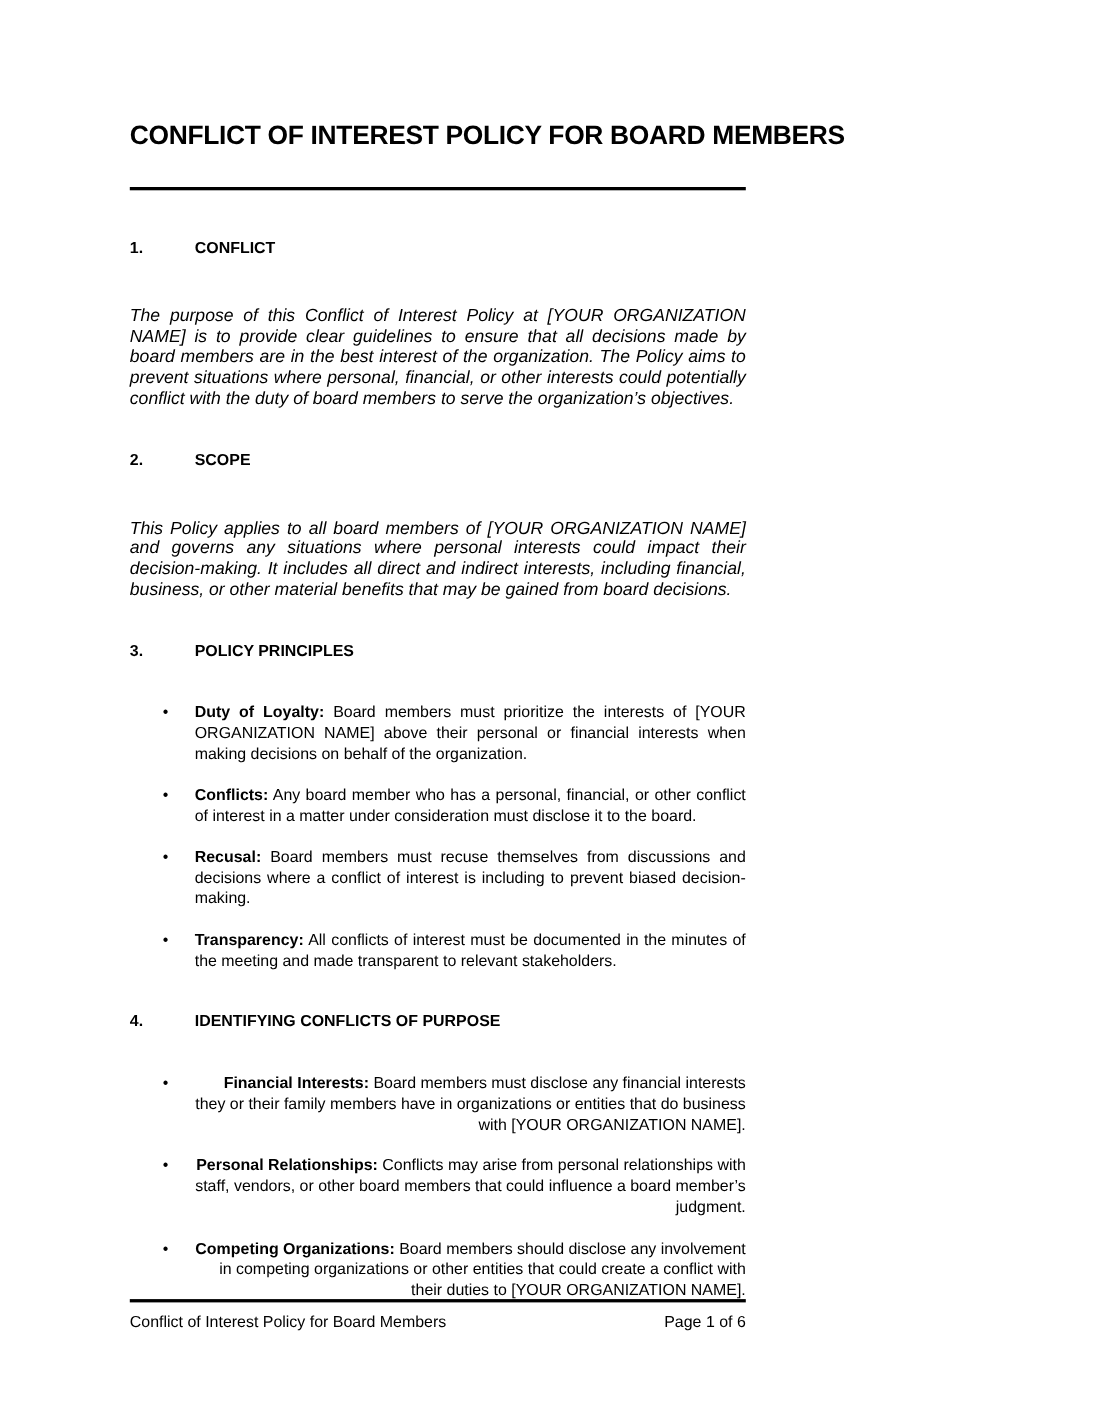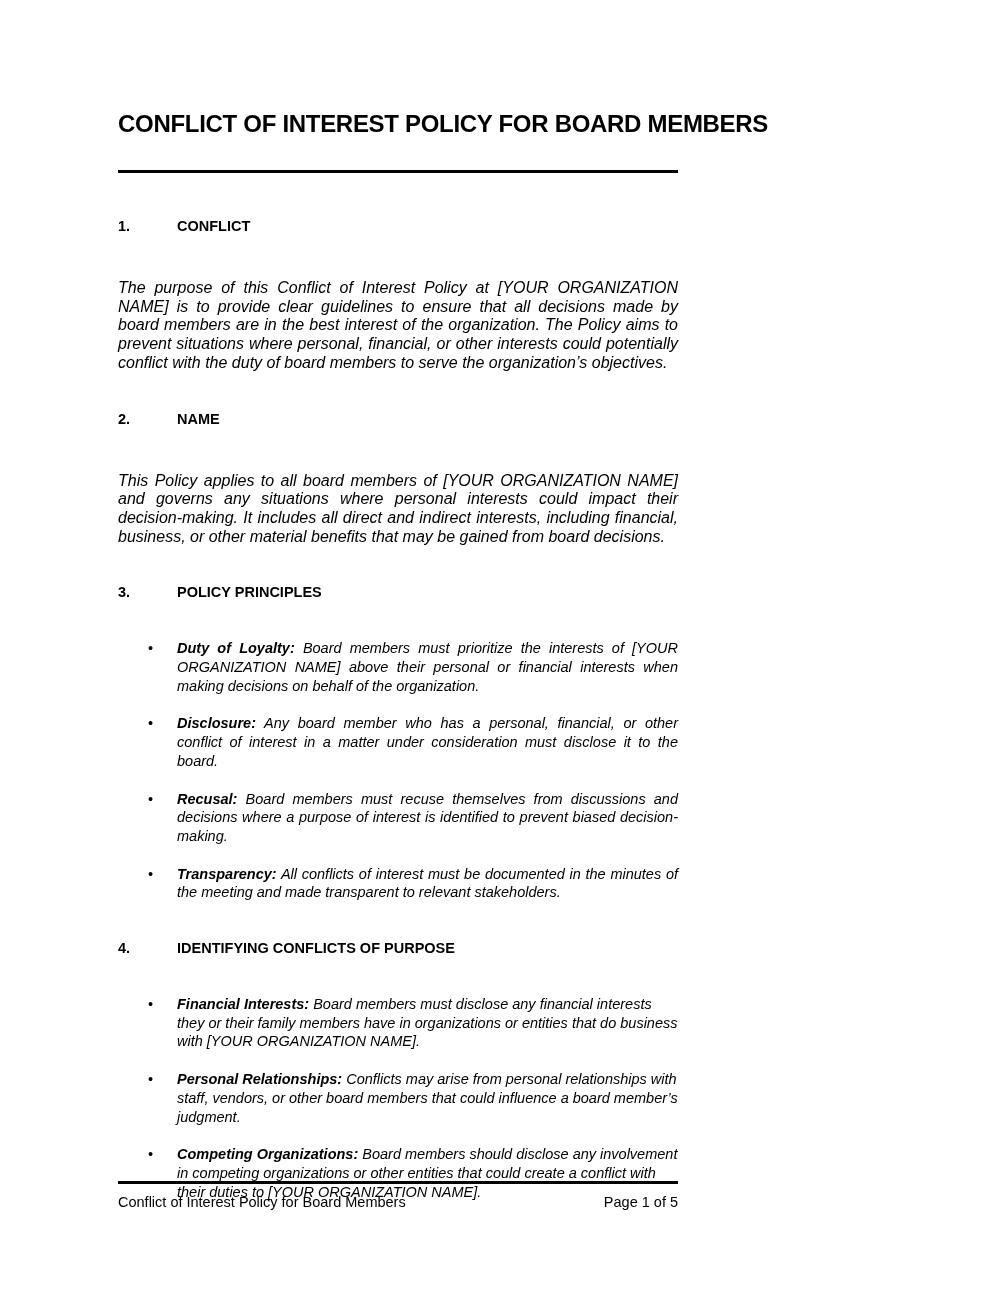--- a/index.html
+++ b/index.html
@@ -68,27 +68,26 @@
     margin-top: 37px;
   }
   .bullet-dot {
     flex: 0 0 59px;
     width: 59px;
     box-sizing: border-box;
     padding-left: 30px;
   }
   .bullet-body {
     flex: 1;
-    font-style: italic;
   }
   .justify .bullet-body {
     text-align: justify;
   }
   .left .bullet-body {
-    text-align: left;
+    text-align: right;
   }
   .bullet-label {
     font-weight: bold;
   }
   .footer {
     position: absolute;
     left: 118px;
     right: 118px;
     top: 1181px;
     border-top: 3px solid #000000;
@@ -109,42 +108,42 @@
     <hr class="title-rule">
 
     <div class="sec-heading first-sec">
       <span class="sec-num">1.</span>
       <span class="sec-label">CONFLICT</span>
     </div>
     <p class="para">The purpose of this Conflict of Interest Policy at [YOUR ORGANIZATION NAME] is to provide clear guidelines to ensure that all decisions made by board members are in the best interest of the organization. The Policy aims to prevent situations where personal, financial, or other interests could potentially conflict with the duty of board members to serve the organization’s objectives.</p>
 
     <div class="sec-heading">
       <span class="sec-num">2.</span>
-      <span class="sec-label">NAME</span>
+      <span class="sec-label">SCOPE</span>
     </div>
     <p class="para">This Policy applies to all board members of [YOUR ORGANIZATION NAME] and governs any situations where personal interests could impact their decision-making. It includes all direct and indirect interests, including financial, business, or other material benefits that may be gained from board decisions.</p>
 
     <div class="sec-heading">
       <span class="sec-num">3.</span>
       <span class="sec-label">POLICY PRINCIPLES</span>
     </div>
 
     <div class="bullet-item justify first">
       <span class="bullet-dot">•</span>
       <div class="bullet-body"><b class="bullet-label">Duty of Loyalty:</b> <span>Board members must prioritize the interests of [YOUR ORGANIZATION NAME] above their personal or financial interests when making decisions on behalf of the organization.</span></div>
     </div>
 
     <div class="bullet-item justify">
       <span class="bullet-dot">•</span>
-      <div class="bullet-body"><b class="bullet-label">Disclosure:</b> <span>Any board member who has a personal, financial, or other conflict of interest in a matter under consideration must disclose it to the board.</span></div>
+      <div class="bullet-body"><b class="bullet-label">Conflicts:</b> <span>Any board member who has a personal, financial, or other conflict of interest in a matter under consideration must disclose it to the board.</span></div>
     </div>
 
     <div class="bullet-item justify">
       <span class="bullet-dot">•</span>
-      <div class="bullet-body"><b class="bullet-label">Recusal:</b> <span>Board members must recuse themselves from discussions and decisions where a purpose of interest is identified to prevent biased decision-making.</span></div>
+      <div class="bullet-body"><b class="bullet-label">Recusal:</b> <span>Board members must recuse themselves from discussions and decisions where a conflict of interest is including to prevent biased decision-making.</span></div>
     </div>
 
     <div class="bullet-item justify">
       <span class="bullet-dot">•</span>
       <div class="bullet-body"><b class="bullet-label">Transparency:</b> <span>All conflicts of interest must be documented in the minutes of the meeting and made transparent to relevant stakeholders.</span></div>
     </div>
 
     <div class="sec-heading">
       <span class="sec-num">4.</span>
       <span class="sec-label">IDENTIFYING CONFLICTS OF PURPOSE</span>
@@ -162,15 +161,15 @@
 
     <div class="bullet-item left">
       <span class="bullet-dot">•</span>
       <div class="bullet-body"><b class="bullet-label">Competing Organizations:</b> <span>Board members should disclose any involvement in competing organizations or other entities that could create a conflict with their duties to [YOUR ORGANIZATION NAME].</span></div>
     </div>
 
   </div>
 
   <div class="footer">
     <span>Conflict of Interest Policy for Board Members</span>
-    <span>Page 1 of 5</span>
+    <span>Page 1 of 6</span>
   </div>
 </div>
 
 </body></html>

